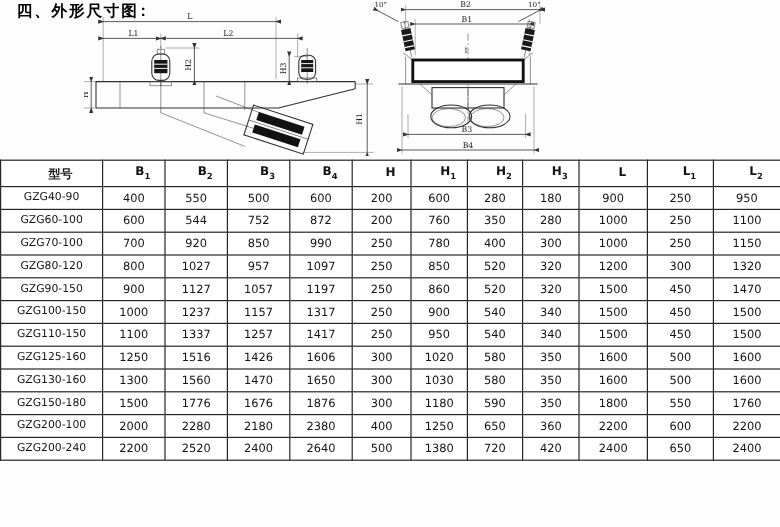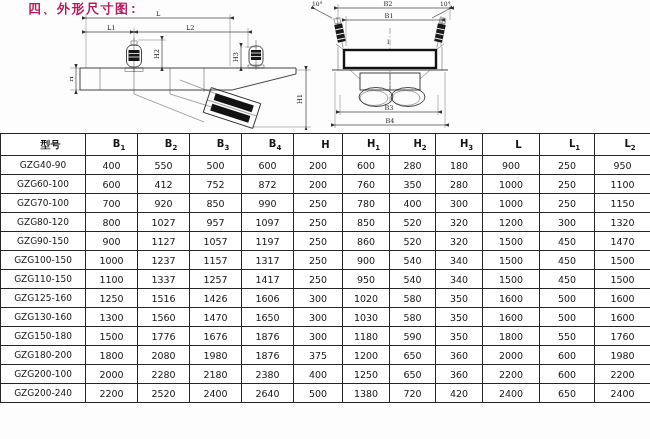--- a/index.html
+++ b/index.html
@@ -1,20 +1,20 @@
 <!DOCTYPE html>
 <html><head>
 <meta charset="utf-8">
 <style>
   html,body{margin:0;padding:0;}
   body{width:650px;height:439px;overflow:hidden;background:#fdfdfd;
        font-family:"DejaVu Sans","Liberation Sans",sans-serif;position:relative;}
   .page{position:absolute;inset:0;}
-  .title{position:absolute;left:28px;top:0px;margin:0;font-size:13px;font-weight:bold;
-         color:#be185d;letter-spacing:1.5px;font-family:Liberation Mono, monospace;}
+  .title{position:absolute;left:14px;top:0px;margin:0;font-size:13px;font-weight:bold;
+         color:#000000;letter-spacing:1.5px;font-family:Liberation Mono, monospace;}
   svg.drawing{position:absolute;}
   svg.side-view{left:70px;top:10px;width:250px;height:120px;}
   svg.front-view{left:302px;top:0px;width:160px;height:132px;}
   svg text{font-family:"DejaVu Serif","Liberation Serif",serif;font-size:6.5px;fill:#222;}
   svg text.deg{font-size:6px;}
   .dim{stroke:#3d3d3d;stroke-width:0.7;fill:none;}
   .ext{stroke:#6a6a6a;stroke-width:0.45;fill:none;}
   .body-ln{stroke:#2f2f2f;stroke-width:0.9;fill:none;}
   .thin{stroke:#4a4a4a;stroke-width:0.5;fill:none;}
   table{position:absolute;left:0;top:133px;width:650px;border-collapse:collapse;
@@ -216,21 +216,21 @@
           <td>600</td>
           <td>280</td>
           <td>180</td>
           <td>900</td>
           <td>250</td>
           <td>950</td>
         </tr>
         <tr>
           <td class="model">GZG60-100</td>
           <td>600</td>
-          <td>412</td>
+          <td>544</td>
           <td>752</td>
           <td>872</td>
           <td>200</td>
           <td>760</td>
           <td>350</td>
           <td>280</td>
           <td>1000</td>
           <td>250</td>
           <td>1100</td>
         </tr>
@@ -338,34 +338,20 @@
           <td>1776</td>
           <td>1676</td>
           <td>1876</td>
           <td>300</td>
           <td>1180</td>
           <td>590</td>
           <td>350</td>
           <td>1800</td>
           <td>550</td>
           <td>1760</td>
-        </tr>
-        <tr>
-          <td class="model">GZG180-200</td>
-          <td>1800</td>
-          <td>2080</td>
-          <td>1980</td>
-          <td>1876</td>
-          <td>375</td>
-          <td>1200</td>
-          <td>650</td>
-          <td>360</td>
-          <td>2000</td>
-          <td>600</td>
-          <td>1980</td>
         </tr>
         <tr>
           <td class="model">GZG200-100</td>
           <td>2000</td>
           <td>2280</td>
           <td>2180</td>
           <td>2380</td>
           <td>400</td>
           <td>1250</td>
           <td>650</td>

